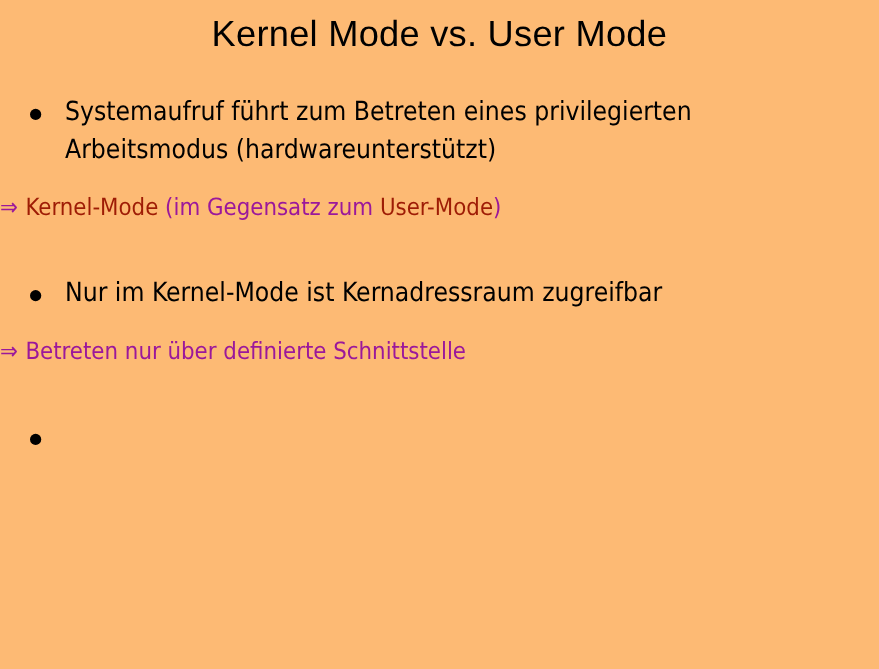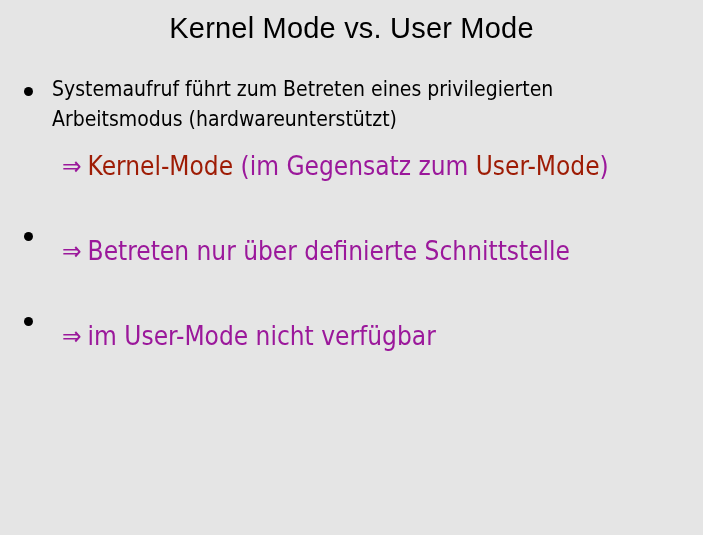--- a/index.html
+++ b/index.html
@@ -11,21 +11,21 @@
     width: 703px;
     height: 535px;
     overflow: hidden;
     font-family: "DejaVu Sans", "Liberation Sans", sans-serif;
   }
 
   .slide {
     position: relative;
     width: 703px;
     height: 535px;
-    background: #e5e5e5;
+    background: #fdba74;
     box-sizing: border-box;
   }
 
   
   .slide-title {
     position: absolute;
     top: 8px;
     left: 0;
     width: 703px;
     text-align: center;
@@ -73,25 +73,24 @@
     font-size: 21px;
     font-stretch: condensed;
     line-height: 30px;
     color: #000000;
     max-width: 625px;
   }
 
   
   .arrow-row {
     position: relative;
-    padding-left: 62px;
     padding-right: 10px;
     box-sizing: border-box;
     font-family: "DejaVu Sans Condensed", "Liberation Sans Narrow", "Liberation Sans", sans-serif;
-    font-size: 26px;
+    font-size: 19px;
     font-stretch: condensed;
     line-height: 30px;
     color: #9B189B;
     white-space: nowrap;
   }
 
   .arrow-glyph {
     display: inline-block;
     margin-right: 6px;
     color: #9B189B;
@@ -122,33 +121,31 @@
       <div class="sp-after-bullet"></div>
       <div class="arrow-row">
         <span class="arrow-glyph">⇒</span><span class="seg-red">Kernel-Mode</span><span class="seg-purple"> (im Gegensatz zum </span><span class="seg-red">User-Mode</span><span class="seg-purple">)</span>
       </div>
       <div class="sp-after-arrow"></div>
     </div>
 
     <div class="group">
       <div class="bullet-row">
         <span class="bullet-dot"></span>
+        <div class="bullet-text">Nur im Kernel-Mode ist Kernadressraum zugreifbar</div>
       </div>
       <div class="sp-after-bullet"></div>
       <div class="arrow-row">
         <span class="arrow-glyph">⇒</span><span class="seg-purple">Betreten nur über definierte Schnittstelle</span>
       </div>
       <div class="sp-after-arrow"></div>
     </div>
 
     <div class="group">
       <div class="bullet-row">
         <span class="bullet-dot"></span>
       </div>
       <div class="sp-after-bullet"></div>
-      <div class="arrow-row">
-        <span class="arrow-glyph">⇒</span><span class="seg-purple">im User-Mode nicht verfügbar</span>
-      </div>
       <div class="sp-after-arrow-last"></div>
     </div>
 
   </div>
 </div>
 
 </body></html>

